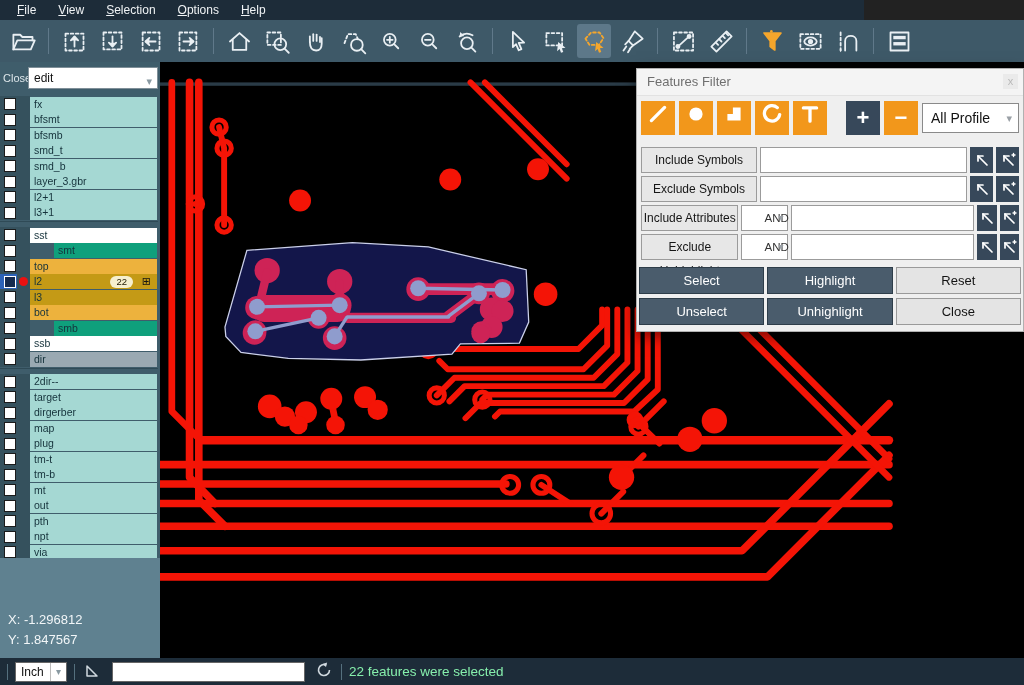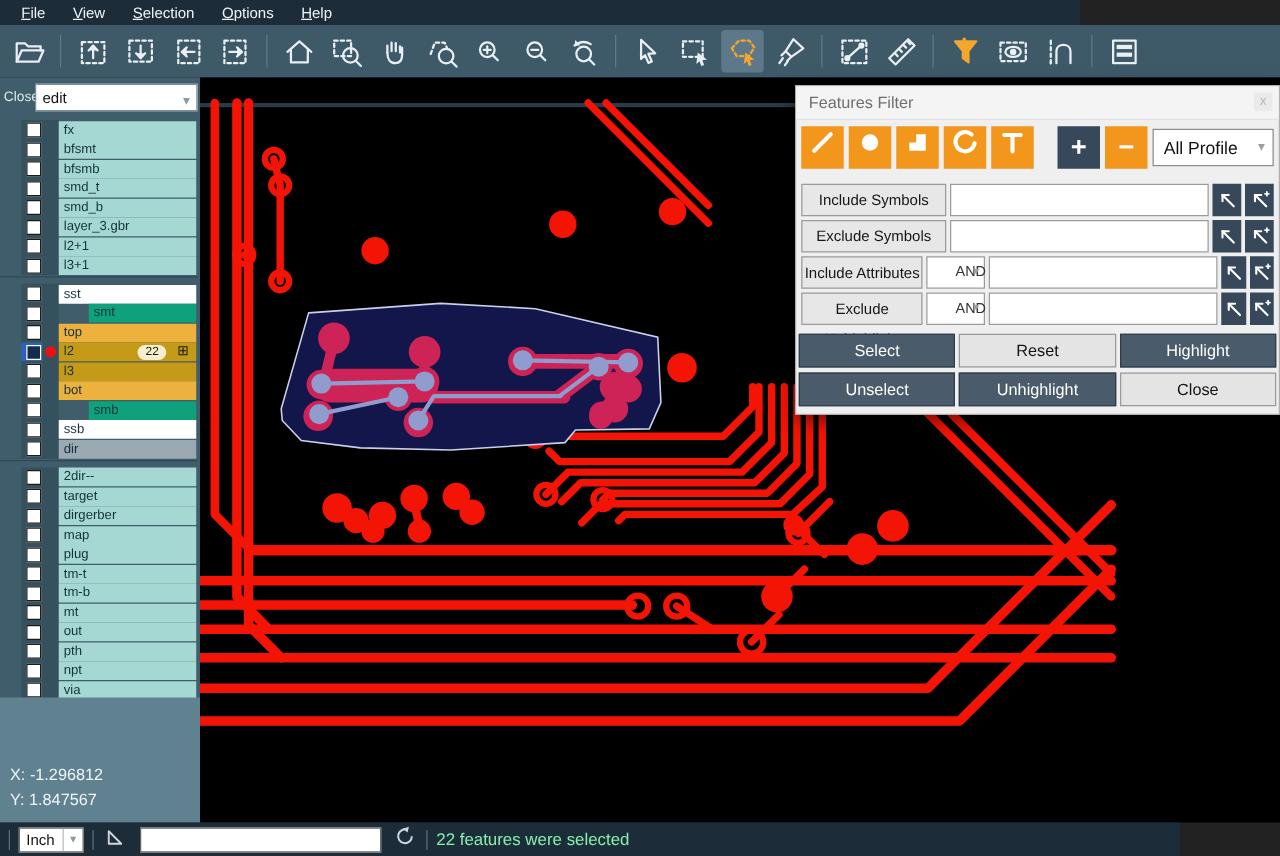--- a/index.html
+++ b/index.html
@@ -20,21 +20,21 @@
   .tb-sep{width:1px;height:26px;background:#60798a;margin:0 6px;}
   
   .sidebar{position:absolute;left:0;top:62px;width:160px;height:596px;background:#3f5d6b;}
   .step-row{position:absolute;left:0;top:4px;right:2px;height:24px;}
   .step-label{position:absolute;left:3px;top:6px;color:#dde6ea;font-size:11px;}
   .step-combo{position:absolute;left:28px;top:1px;right:0;height:22px;background:#fff;
               border:1px solid #7f8f98;box-sizing:border-box;font-size:12px;color:#111;
               line-height:20px;padding-left:5px;}
   .step-chev{position:absolute;right:5px;top:3px;color:#8a9aa2;font-size:11px;}
   .rows{position:absolute;left:0;top:34px;right:2px;}
-  .lrow{display:flex;height:15.5px;position:relative;padding-left:17px;}
+  .lrow{display:flex;height:15.5px;position:relative;}
   .cb-cell{width:17px;background:#35515d;}
   .ind-cell{width:13px;background:#35515d;}
   .cbx{width:10px;height:10px;margin:2px 0 0 4px;background:#fff;border:1px solid #1b1b1b;}
   .lrow.active .cb-cell{background:#2b62b8;}
   .lrow.active .cbx{border-color:#fff;background:#142a4e;}
   .ind-dot{width:9px;height:9px;border-radius:50%;background:#ea1111;margin:3px auto 0;}
   .pill{flex:1;margin:0.5px 1px 0 0;font-size:10.5px;line-height:14.5px;padding-left:4px;
         color:#15323b;position:relative;white-space:nowrap;overflow:hidden;}
   .c-cyan{background:#a5d8d3;} .c-green{background:#0fa07c;margin-left:24px;} .c-amber{background:#edb23d;}
   .c-gold{background:#c49a16;} .c-white{background:#ffffff;} .c-gray{background:#9aa9b2;}
@@ -70,21 +70,21 @@
          font-size:11.5px;line-height:24px;padding-left:22px;color:#333;position:relative;}
   .f-and .chev{position:absolute;right:4px;top:0;color:#9aa0a6;font-size:10px;}
   .f-input{flex:1;margin-left:3px;border:1px solid #9b9b9b;background:#fff;box-sizing:border-box;}
   .f-arrow{width:23px;height:26px;margin-left:3px;background:#37485a;border:none;padding:0;
            display:flex;align-items:center;justify-content:center;}
   .act-row{position:absolute;left:2px;right:2px;height:27px;display:flex;gap:3px;}
   .act-btn{flex:1;font-size:13px;border:1px solid;display:flex;align-items:center;justify-content:center;}
   .act-dark{background:#4a5c6c;color:#fff;border-color:#2e3d49;}
   .act-light{background:#e4e4e4;color:#141414;border-color:#9a9a9a;}
   
-  .statusbar{position:absolute;left:0;top:658px;width:944px;height:27px;background:#1d2c39;
+  .statusbar{position:absolute;left:0;top:658px;width:1024px;height:27px;background:#1d2c39;
              display:flex;align-items:center;color:#cfd8de;}
   .sb-sep{width:1px;height:16px;background:#55707e;margin:0 7px;}
   .units{width:52px;height:20px;background:#fff;display:flex;box-sizing:border-box;
          border:1px solid #666;}
   .units .uv{flex:1;font-size:12px;color:#111;line-height:18px;padding-left:5px;}
   .units .uc{width:15px;border-left:1px solid #bbb;color:#8a9aa2;font-size:10px;
              line-height:18px;text-align:center;}
   .cmd-input{width:193px;height:20px;border:1px solid #666;background:#fff;margin-left:10px;
              box-sizing:border-box;font-size:12px;padding:0 4px;}
   .sb-msg{font-size:13.5px;color:#86efac;}
@@ -723,22 +723,22 @@
               <path d="M13,13 L4,4"></path>
               <path d="M4,9 V4 H9"></path>
               <path d="M12,3 H15 M13.5,1.5 V4.5" stroke-width="1.4"></path>
             </svg>
           </button>
         </div>
       </div>
     <div id="dlg-actions">
         <div class="act-row" style="top: 198px;">
           <button class="act-btn act-dark">Select</button>
+          <button class="act-btn act-dark">Highlight</button>
           <button class="act-btn act-light">Reset</button>
-          <button class="act-btn act-dark">Highlight</button>
         </div>
         <div class="act-row" style="top: 229px;">
           <button class="act-btn act-dark">Unselect</button>
           <button class="act-btn act-dark">Unhighlight</button>
           <button class="act-btn act-light">Close</button>
         </div>
       </div>
   </div>
 
   <div class="statusbar">

